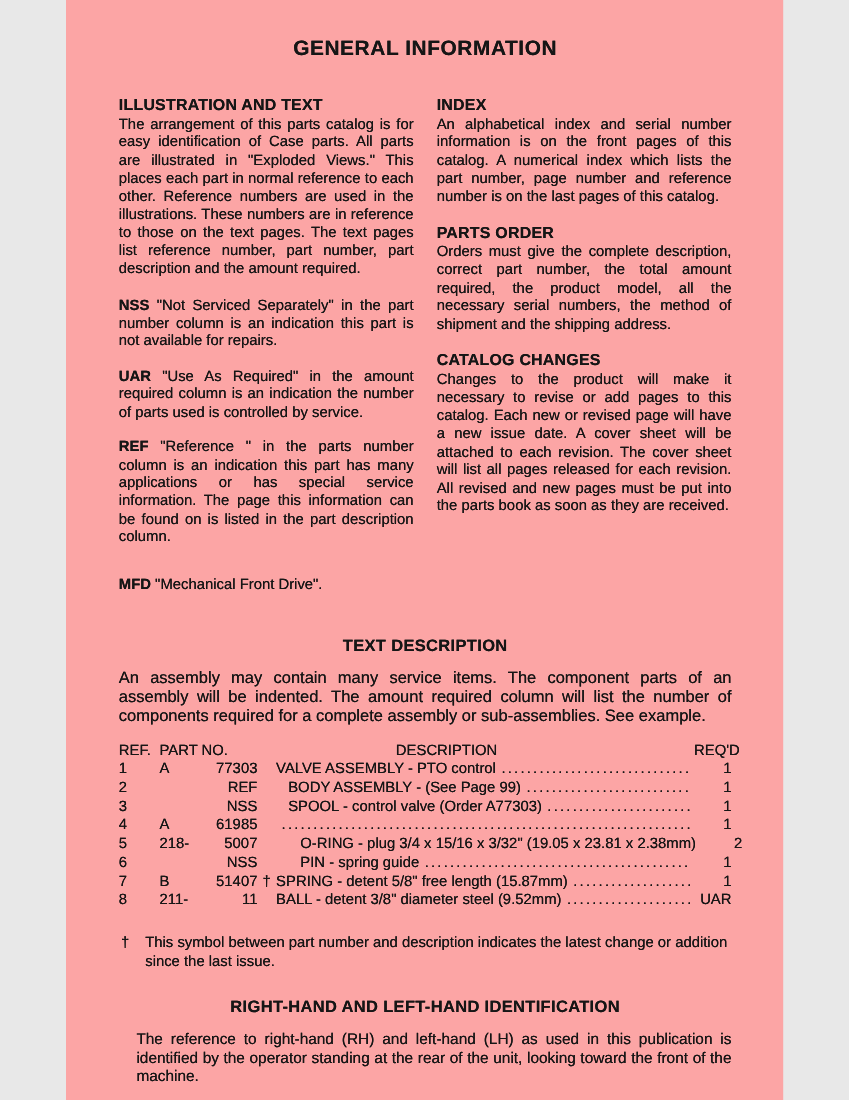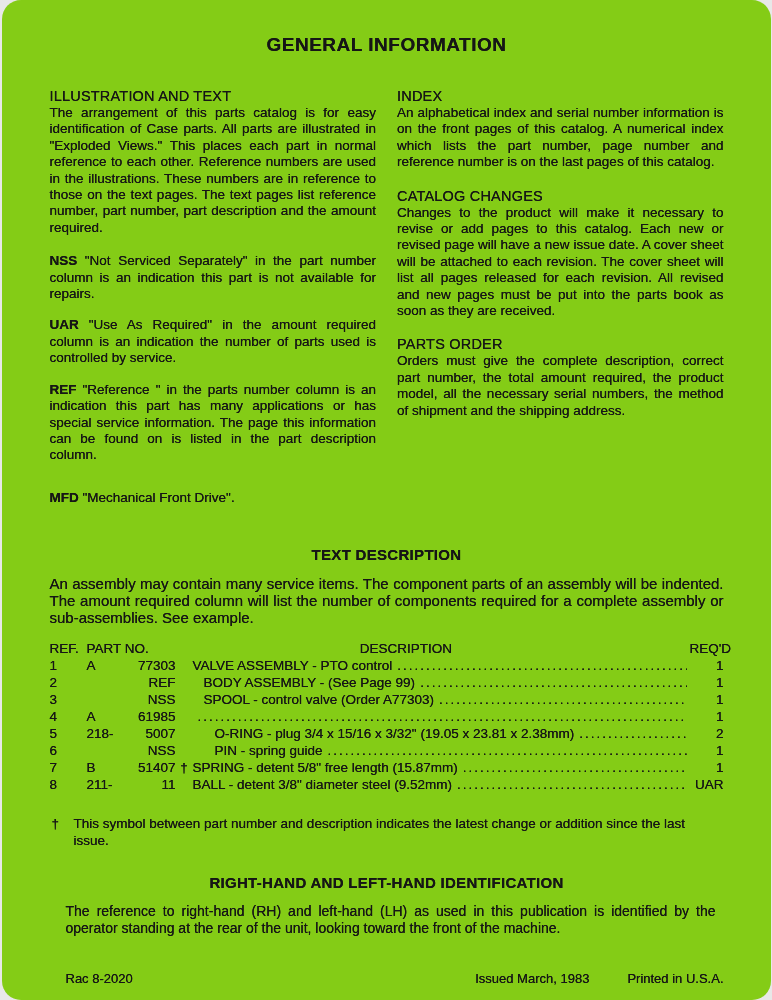--- a/index.html
+++ b/index.html
@@ -1,43 +1,42 @@
 <!DOCTYPE html>
 <html><head>
 <meta charset="utf-8">
 <style>
   html,body{margin:0;padding:0;background:#e8e8e8;}
   .page{
     position:relative;
-    width:769px;height:1000px;
+    width:652px;height:1000px;
     margin:0 auto;
-    background:#84cc16;
+    background:#fca5a5;
     color:#161616;
     font-family:"Liberation Sans","DejaVu Sans",sans-serif;
     box-sizing:border-box;
     padding:34px 47px 0 48px;
     text-shadow:0 0 0.5px currentColor;
     overflow:hidden;
-    border-radius:19px;
   }
   .page-title{
     text-align:center;
     font-size:19px;
     font-weight:bold;
     letter-spacing:0.5px;
     margin:0 0 32px 0;
   }
   .two-col{
     display:flex;
     gap:21px;
   }
   .col{width:328px;}
   .sec-head{
     font-size:14.5px;
-    font-weight:normal;
+    font-weight:bold;
     letter-spacing:0.2px;
     margin:0 0 1px 0;
   }
   .para{
     font-size:13.5px;
     line-height:16.4px;
     text-align:justify;
     margin:0 0 15px 0;
   }
   .para .term{font-weight:bold;}
@@ -127,26 +126,26 @@
       <p class="para"><span class="term">REF</span> <span>"Reference " in the parts number column is an indication this part has many applications or has special service information. The page this information can be found on is listed in the part description column.</span></p>
       <p class="para mfd"><span class="term">MFD</span> <span>"Mechanical Front Drive".</span></p>
     </div>
 
     <div class="col">
       <div class="sec-block">
         <h2 class="sec-head">INDEX</h2>
         <p class="para">An alphabetical index and serial number information is on the front pages of this catalog. A numerical index which lists the part number, page number and reference number is on the last pages of this catalog.</p>
       </div>
       <div class="sec-block">
+        <h2 class="sec-head">PARTS ORDER</h2>
+        <p class="para">Orders must give the complete description, correct part number, the total amount required, the product model, all the necessary serial numbers, the method of shipment and the shipping address.</p>
+      </div>
+      <div class="sec-block">
         <h2 class="sec-head">CATALOG CHANGES</h2>
         <p class="para">Changes to the product will make it necessary to revise or add pages to this catalog. Each new or revised page will have a new issue date. A cover sheet will be attached to each revision. The cover sheet will list all pages released for each revision. All revised and new pages must be put into the parts book as soon as they are received.</p>
-      </div>
-      <div class="sec-block">
-        <h2 class="sec-head">PARTS ORDER</h2>
-        <p class="para">Orders must give the complete description, correct part number, the total amount required, the product model, all the necessary serial numbers, the method of shipment and the shipping address.</p>
       </div>
     </div>
 
   </div>
 
   <h2 class="center-head">TEXT DESCRIPTION</h2>
   <p class="intro">An assembly may contain many service items. The component parts of an assembly will be indented. The amount required column will list the number of components required for a complete assembly or sub-assemblies. See example.</p>
 
   <div class="ptable">
     <div class="trow thead">

